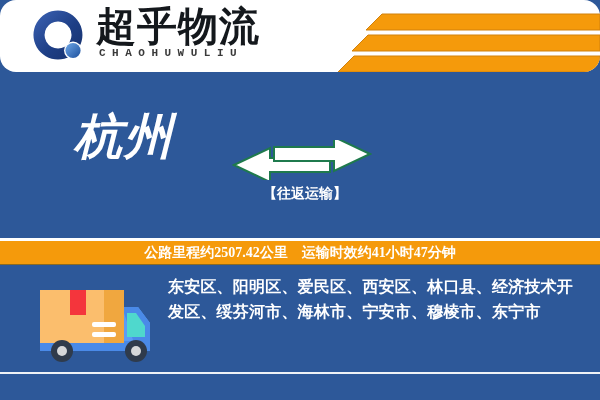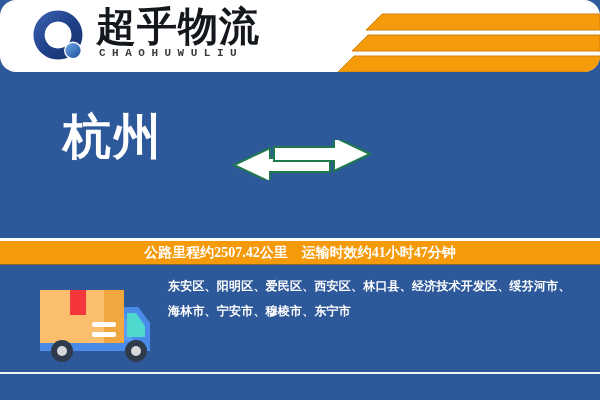--- a/index.html
+++ b/index.html
@@ -70,21 +70,21 @@
     position: absolute;
     top: 36px;
     font-family: "Liberation Sans", sans-serif;
     font-weight: bold;
     font-size: 48px;
     line-height: 58px;
     color: #ffffff;
     letter-spacing: 2px;
     white-space: nowrap;
   }
-  .city-from { left: 63px; }
+  .city-from { left: 74px; font-style: italic; }
   .city-to   { left: 366px; }
 
   .arrow-wrap {
     position: absolute;
     left: 232px; top: 68px;
     width: 140px; height: 40px;
   }
   .note-top {
     position: absolute;
     left: 247px; top: 41px;
@@ -141,21 +141,21 @@
     position: absolute;
     left: 26px; top: 12px;
     width: 132px; height: 92px;
   }
   .districts {
     position: absolute;
     left: 168px; top: 9px;
     width: 412px;
     font-family: "Liberation Serif", serif;
     font-weight: bold;
-    font-size: 12px;
+    font-size: 16px;
     line-height: 25px;
     color: #ffffff;
     letter-spacing: 0.2px;
   }
   .hairline {
     position: absolute;
     left: 0; top: 372px;
     width: 600px; height: 2px;
     background: #eef2f6;
   }
@@ -213,20 +213,21 @@
 
     <div class="arrow-wrap">
       <svg viewBox="0 0 140 40" width="140" height="40">
         <g fill="#ffffff" stroke="#1f7a4d" stroke-width="2" stroke-linejoin="miter">
           <polygon points="2,25 38,8 38,18 98,18 98,32 38,32 38,42"></polygon>
           <polygon points="138,14 102,-3 102,7 42,7 42,21 102,21 102,31"></polygon>
         </g>
       </svg>
     </div>
 
+    <div class="note-bottom">【往返运输】</div>
 
   </div>
 
   <div class="infobar">
     <span>公路里程约2507.42公里</span>
     <span>运输时效约41小时47分钟</span>
   </div>
 
   <div class="lower">
 

